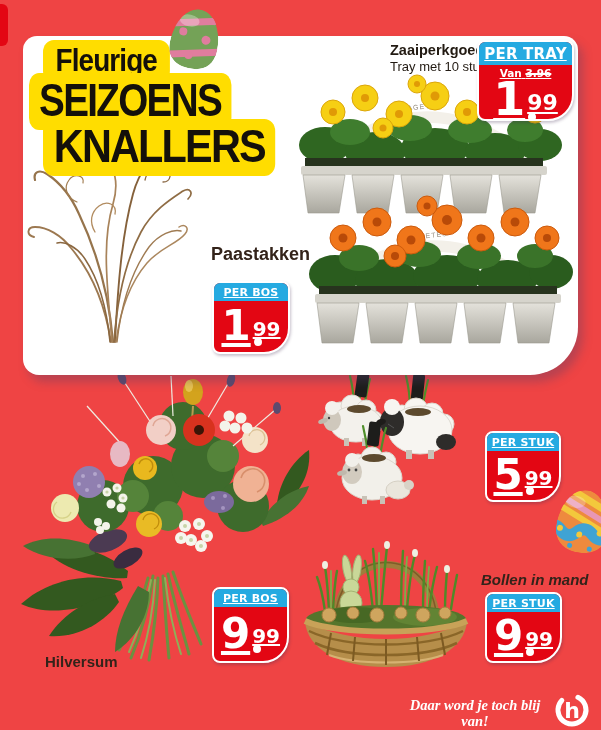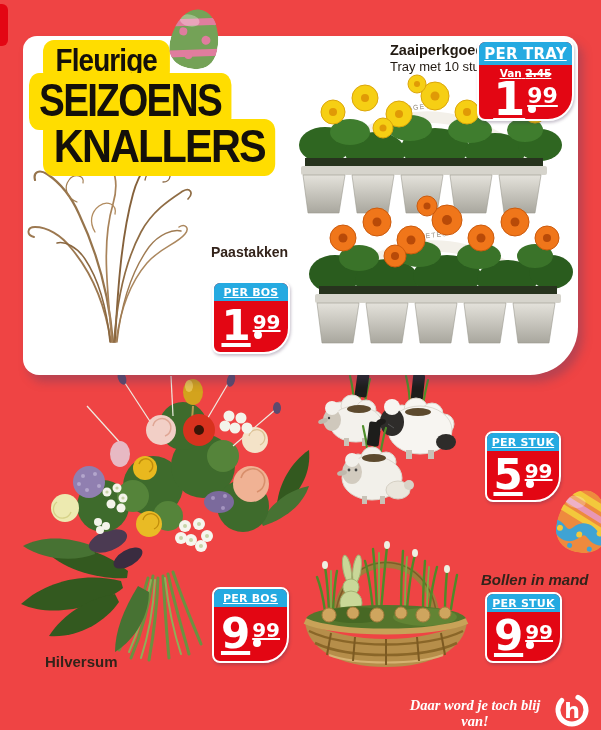--- a/index.html
+++ b/index.html
@@ -20,41 +20,41 @@
 
   
   .hl{position:absolute;background:#ffdd00;color:#14100a;font-weight:bold;white-space:nowrap;
       transform-origin:left top;}
   .hl1{left:20px;top:4px;font-size:31px;padding:3px 14px 4px;border-radius:12px;transform:scaleX(.9);letter-spacing:-1px;z-index:2;}
   .hl2{left:6px;top:37px;font-size:46px;padding:0 12px 3px;border-radius:12px;transform:scaleX(.84);letter-spacing:-2px;z-index:3;}
   .hl3{left:20px;top:83px;font-size:46px;padding:0 12px 3px;border-radius:12px;transform:scaleX(.9);letter-spacing:-2px;z-index:3;}
 
   
   .plabel{position:absolute;font-weight:bold;color:#33231a;z-index:5;line-height:1.15;}
-  .lbl-paastakken{left:188px;top:208px;font-size:14px;}
+  .lbl-paastakken{left:188px;top:208px;font-size:18px;}
   .lbl-zaai{left:367px;top:6px;font-size:14.5px;color:#221a12;}
   .lbl-zaai-sub{position:absolute;left:367px;top:23px;font-size:13px;font-weight:normal;color:#221a12;z-index:5;}
   .lbl-schaap{left:481px;top:399px;font-size:15px;width:108px;}
   .lbl-bollen{left:481px;top:571px;font-size:15px;font-style:italic;}
   .lbl-boeket{left:45px;top:653px;font-size:15px;}
 
   
   .badge{
     position:absolute;background:#e30613;border:2px solid #fff;box-sizing:border-box;
     border-radius:8px 8px 26px 8px;display:flex;flex-direction:column;align-items:stretch;
     overflow:hidden;z-index:6;box-shadow:1px 2px 3px rgba(60,40,80,.28);
     color:#fff;font-family:"DejaVu Sans","Liberation Sans",sans-serif;text-decoration:underline;
   }
   .badge-unit{background:#25aae1;color:#fff;font-weight:bold;text-align:center;
     font-size:11px;padding:3px 0 2px;letter-spacing:.2px;}
   .badge-was{text-align:center;font-size:10.5px;font-weight:bold;margin-top:2px;}
   .badge-was s{text-decoration-thickness:1.5px;}
   .badge-price{flex:1;display:flex;align-items:center;justify-content:center;font-weight:bold;}
   .p-int{font-size:42px;line-height:.82;}
-  .p-col{display:flex;flex-direction:column;align-items:flex-start;justify-content:center;height:38px;margin-left:2px;}
+  .p-col{display:flex;flex-direction:column;align-items:flex-start;justify-content:flex-end;height:38px;margin-left:2px;}
   .p-cents{font-size:20px;line-height:.85;font-weight:bold;}
   .p-dot{width:8px;height:8px;background:#fff;border-radius:50%;margin-left:1px;}
   .badge-lg .badge-unit{font-size:15px;}
   .badge-lg .p-int{font-size:46px;}
   .badge-lg .p-col{height:42px;}
   .badge-lg .p-cents{font-size:22px;}
 
   .b-zaai{left:454px;top:4px;width:97px;height:81px;}
   .b-paastakken{left:189px;top:245px;width:78px;height:73px;}
   .b-schaap{left:485px;top:431px;width:76px;height:71px;}
@@ -221,21 +221,21 @@
         </span>
       </div>
     </div>
 
     <div class="plabel lbl-zaai">Zaaiperkgoed</div>
     <div class="lbl-zaai-sub">Tray met 10 stuks</div>
 
     <div class="badge badge-lg b-zaai">
       <div class="badge-unit">PER TRAY</div>
       <div class="badge-was">
-        <span>Van</span>&nbsp;<s>2.45</s>
+        <span>Van</span>&nbsp;<s>3.96</s>
       </div>
       <div class="badge-price">
         <span class="p-int">1</span>
         <span class="p-col">
           <span class="p-cents">99</span>
           <span class="p-dot"></span>
         </span>
       </div>
     </div>
   </section>

